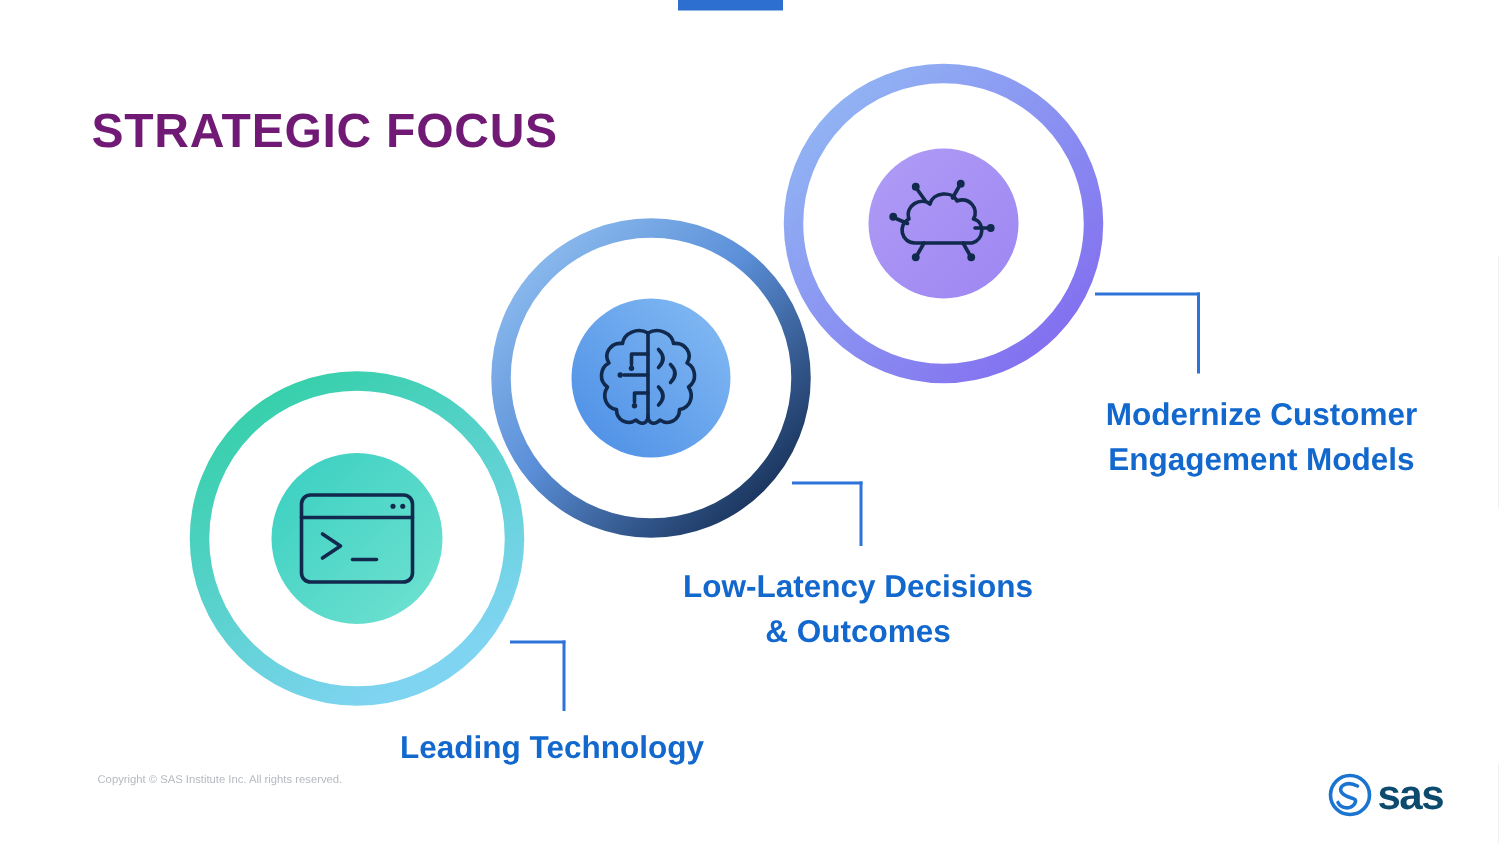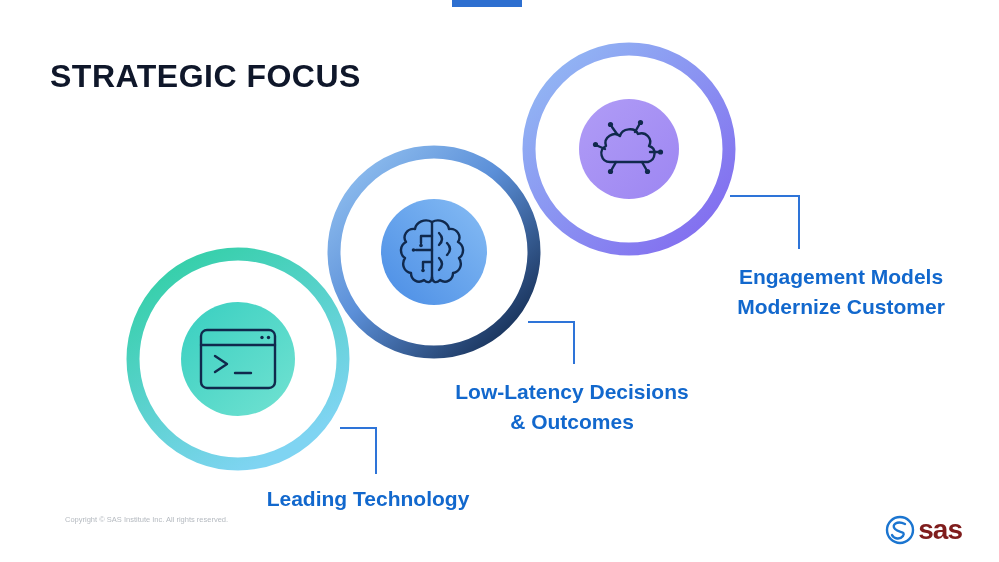--- a/index.html
+++ b/index.html
@@ -2,22 +2,22 @@
 <html><head>
 <meta charset="utf-8">
 <style>
   html,body{margin:0;padding:0;background:#e8e8e8;}
   .slide{
     position:relative;width:999px;height:562px;background:#ffffff;
     font-family:"Liberation Sans", sans-serif;overflow:hidden;margin:0 auto;
   }
   .top-bar{position:absolute;left:452px;top:0;width:70px;height:7px;background:#2d6fd0;}
   .title{
-    position:absolute;left:50px;top:58px;margin:0;
-    font-size:32px;font-weight:700;color:#0f172a;letter-spacing:0.5px;
+    position:absolute;left:50px;top:58px;margin:11px;
+    font-size:32px;font-weight:700;color:#701a75;letter-spacing:0.5px;
   }
   .circle{position:absolute;}
   .c1{left:122px;top:243px;}
   .c2{left:324px;top:142px;}
   .c3{left:518px;top:38px;}
   .icon path,.icon line,.icon rect,.icon circle{
     stroke:#10294d;stroke-width:2.4;fill:none;stroke-linecap:round;stroke-linejoin:round;
   }
   .icon .dot{fill:#10294d;stroke:none;}
   .connector{position:absolute;border-top:2px solid #2e74d8;border-right:2px solid #2e74d8;}
@@ -27,21 +27,21 @@
   .label{
     position:absolute;color:#1268cd;font-weight:700;font-size:21px;
     text-align:center;line-height:1.45;
   }
   .label span{display:block;}
   .l1{left:242px;top:484px;width:252px;}
   .l2{left:441px;top:377px;width:262px;}
   .l3{left:716px;top:262px;width:250px;}
   .footer{position:absolute;left:65px;top:515px;font-size:7.5px;color:#b5bac0;}
   .logo{position:absolute;right:37px;top:514px;display:flex;align-items:center;gap:2px;}
-  .logo-text{color:#7f1d1d;font-size:28px;font-weight:700;letter-spacing:-1px;line-height:1;}
+  .logo-text{color:#0c4a6e;font-size:28px;font-weight:700;letter-spacing:-1px;line-height:1;}
 </style>
 </head>
 <body>
 
 <div class="slide">
 
   <div class="top-bar"></div>
 
   <h1 class="title">STRATEGIC FOCUS</h1>
 
@@ -132,22 +132,22 @@
   <div class="connector e3"></div>
 
   <div class="label l2">
     <span>Low-Latency Decisions</span>
     <span>&amp; Outcomes</span>
   </div>
   <div class="label l1">
     <span>Leading Technology</span>
   </div>
   <div class="label l3">
+    <span>Modernize Customer</span>
     <span>Engagement Models</span>
-    <span>Modernize Customer</span>
   </div>
 
   <div class="footer">Copyright © SAS Institute Inc. All rights reserved.</div>
 
   <div class="logo">
     <svg width="32" height="32" viewBox="0 0 32 32">
       <circle cx="16" cy="16" r="13" fill="none" stroke="#1b75d0" stroke-width="2.4"></circle>
       <path d="M 21 10 C 13 6 7 11 11 15 C 15 19 22 17 19 22 C 16 26 10 25 8 21" fill="none" stroke="#1b75d0" stroke-width="2.4" stroke-linecap="round"></path>
     </svg>
     <span class="logo-text">sas</span>

